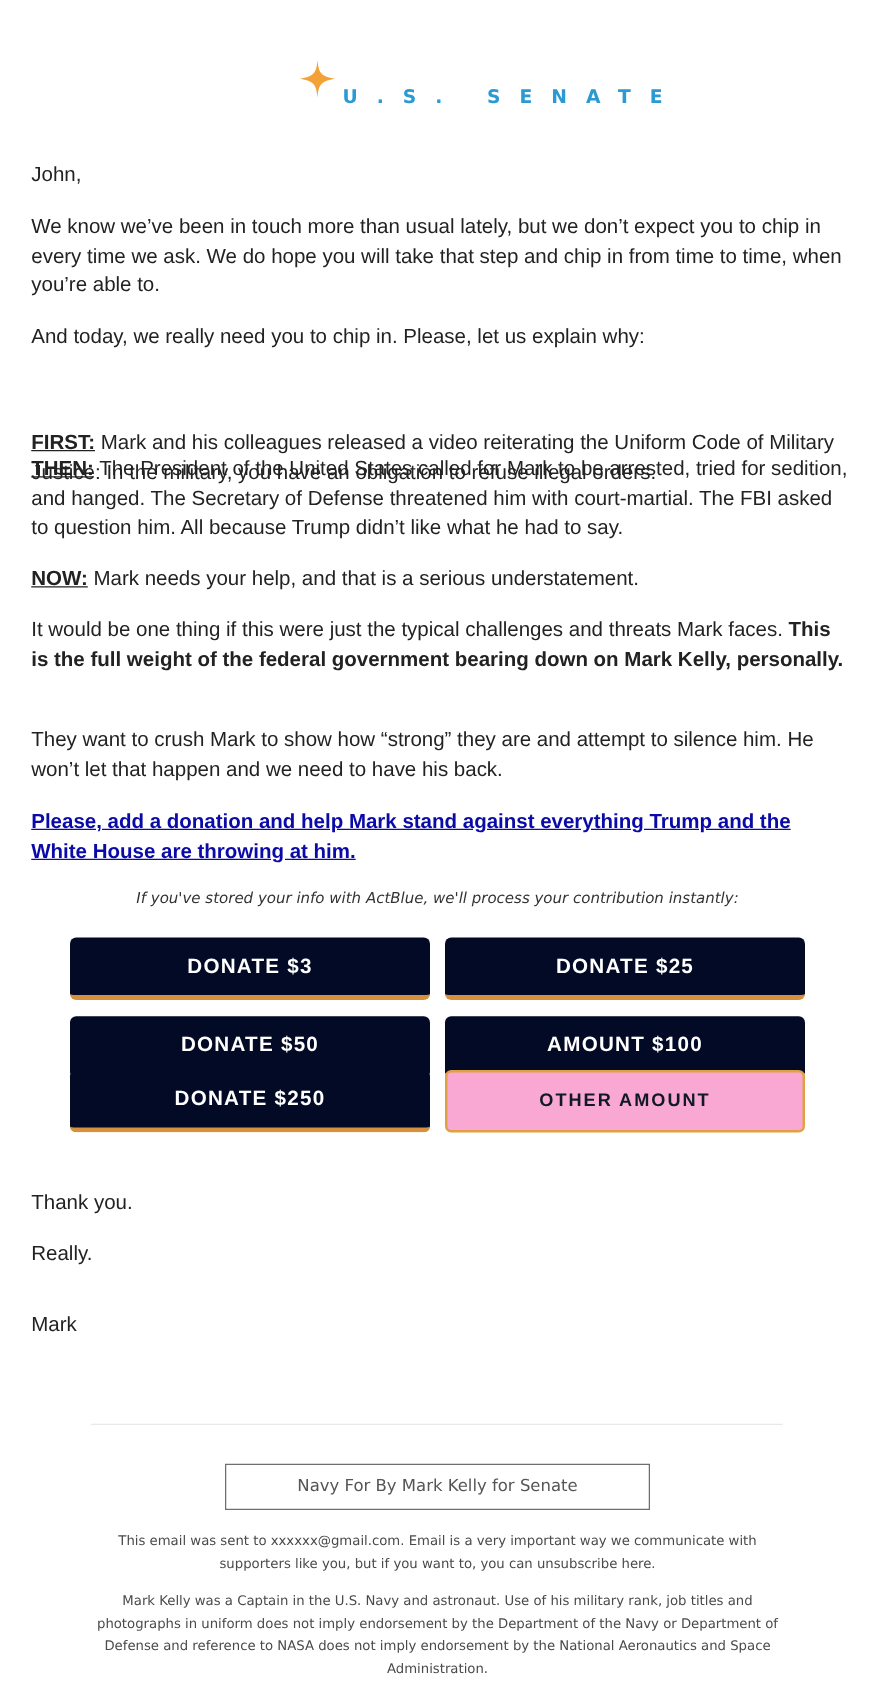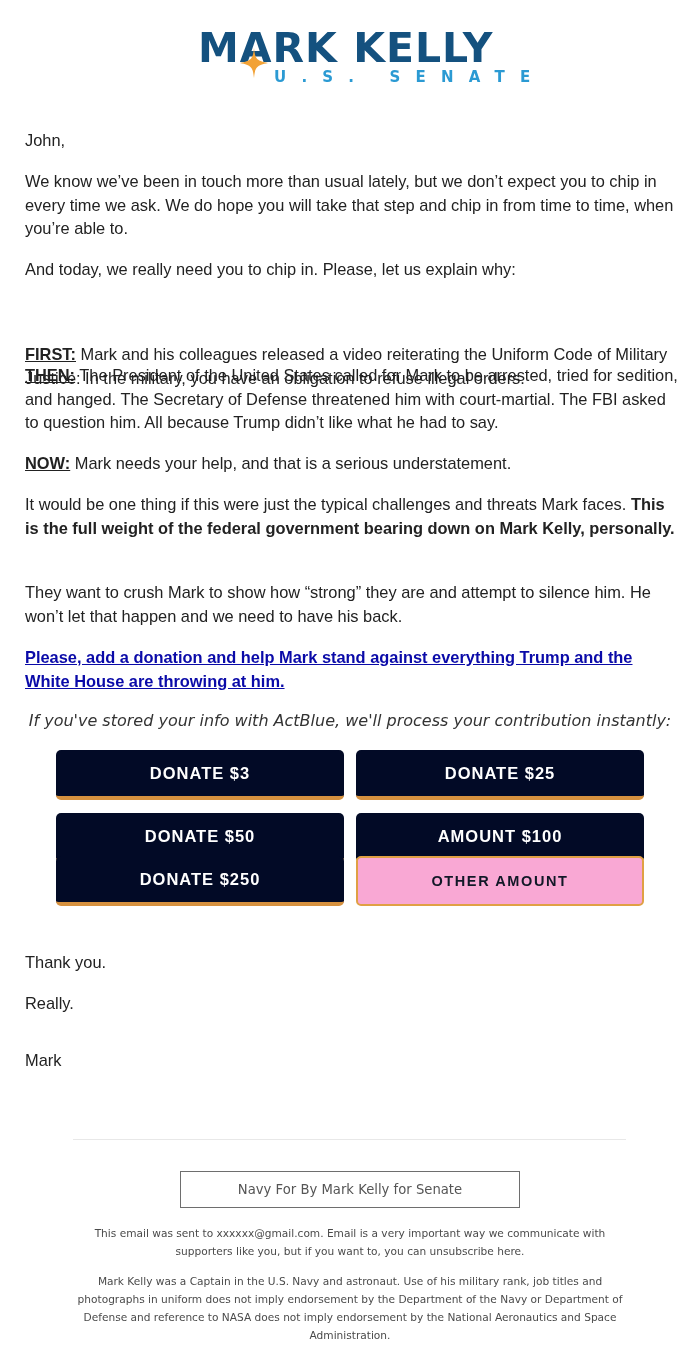--- a/index.html
+++ b/index.html
@@ -65,21 +65,21 @@
     color: #0a0aa8;
     text-decoration: underline;
   }
   .actblue-note {
     position: absolute;
     left: 0; top: 711px;
     width: 700px;
     text-align: center;
     font-family: "DejaVu Sans", sans-serif;
     font-style: italic;
-    font-size: 16px;
+    font-size: 12px;
     color: #333333;
   }
   .btn {
     position: absolute;
     width: 288px;
     height: 50px;
     border-radius: 5px;
     background: #020a26;
     border-bottom: 4px solid #d6913f;
     color: #ffffff;
@@ -130,21 +130,20 @@
     font-family: "DejaVu Sans", sans-serif;
     font-size: 10.6px;
     line-height: 18px;
     color: #4a4a4a;
   }
 </style>
 </head>
 <body>
 
 <div class="logo">
-  <div class="logo-main">MARK KELLY</div>
   <svg class="logo-star" viewBox="0 0 28 30">
     <path d="M14 0 C15 11 17 13 28 15 C17 17 15 19 14 30 C13 19 11 17 0 15 C11 13 13 11 14 0 Z" fill="#f2a236"></path>
   </svg>
   <div class="logo-sub">U.S. SENATE</div>
 </div>
 
 <p class="body-text" style="top:129px;">John,</p>
 
 <p class="body-text" style="top:170px;">We know we’ve been in touch more than usual lately, but we don’t expect you to chip in every time we ask. We do hope you will take that step and chip in from time to time, when you’re able to.</p>
 

